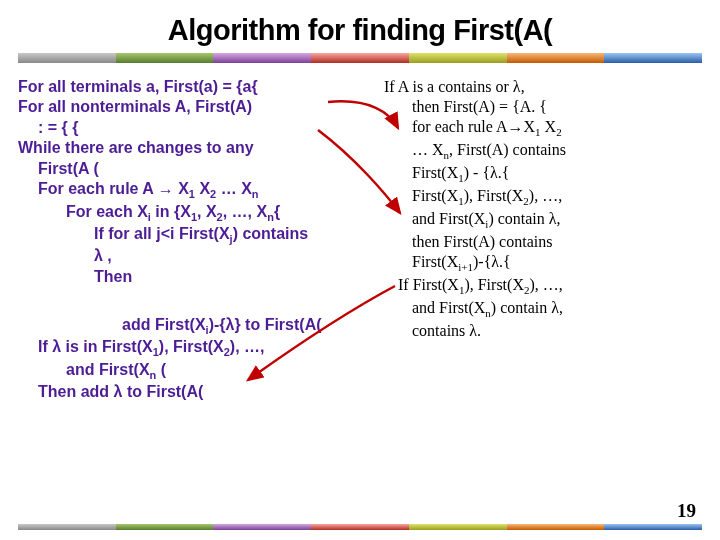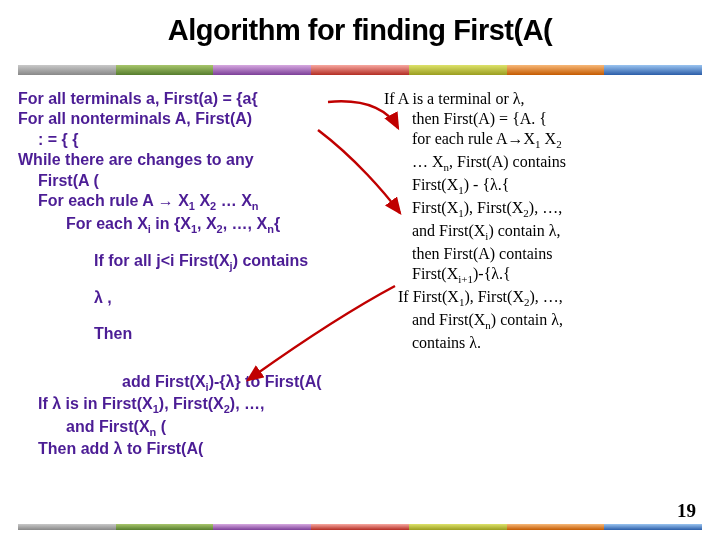--- a/index.html
+++ b/index.html
@@ -13,21 +13,21 @@
   }
   .slide {
     width: 100%;
     height: 100%;
     position: relative;
   }
   .title {
     font-size: 29px;
     font-weight: bold;
     text-align: center;
-    padding: 14px 10px 18px 10px;
+    padding: 14px 10px 6px 10px;
     color: #000;
     letter-spacing: -0.5px;
   }
   .color-bar {
     display: flex;
     height: 10px;
     margin: 0 18px 14px 18px;
   }
   .cb { flex: 1; }
   .cb0 { background: linear-gradient(#c8c8c8,#888); }
@@ -46,21 +46,21 @@
     flex: 0 0 360px;
     font-size: 16px;
     line-height: 1.28;
     color: #4c1d95;
     font-family: Arial, Helvetica, sans-serif;
   }
   .left .b { font-weight: bold; }
   .left p { margin: 0; }
   .left .ind1 { padding-left: 20px; }
   .left .ind2 { padding-left: 48px; }
-  .left .ind3 { padding-left: 76px; margin-top: 15px; }
+  .left .ind3 { padding-left: 76px; }
   .left .ind4 { padding-left: 104px; margin-top: 28px; }
   .right {
     flex: 1;
     font-size: 16px;
     line-height: 1.25;
     font-family: "Times New Roman", serif;
     padding-left: 6px;
     padding-top: 0;
   }
   .right p { margin: 0; }
@@ -128,21 +128,21 @@
       <p class="b ind1">
         <span>If λ is in First(X</span><span class="sub">1</span><span>), First(X</span><span class="sub">2</span><span>), …,</span>
       </p>
       <p class="b ind2">
         <span>and First(X</span><span class="sub">n</span><span> (</span>
       </p>
       <p class="b ind1">Then add λ to First(A(</p>
     </div>
 
     <div class="right">
-      <p>If A is a terminal or λ,</p>
+      <p>If A is a contains or λ,</p>
       <p class="rind1">then First(A) = {A. {</p>
       <p class="rind1">
         <span>for each rule A→X</span><span class="sub">1</span><span> X</span><span class="sub">2</span>
       </p>
       <p class="rind1">
         <span>… X</span><span class="sub">n</span><span>, First(A) contains</span>
       </p>
       <p class="rind1">
         <span>First(X</span><span class="sub">1</span><span>) - {λ.{</span>
       </p>

